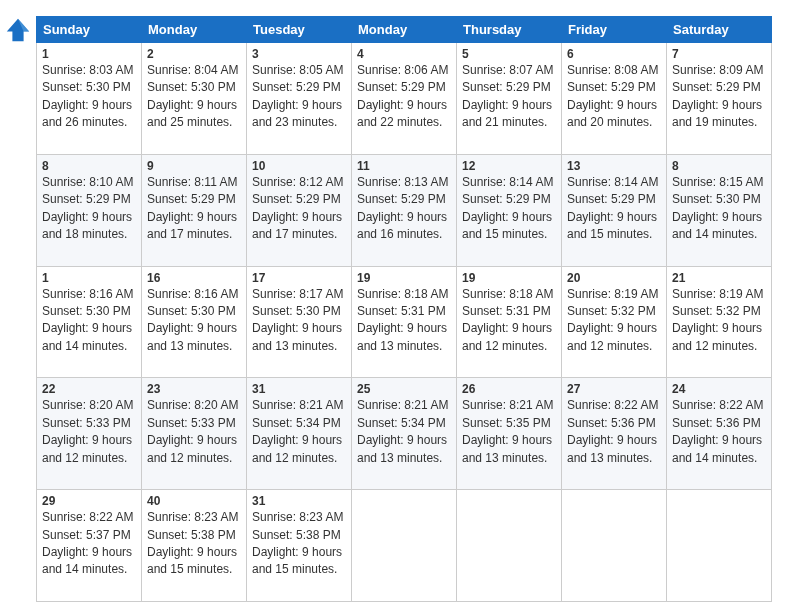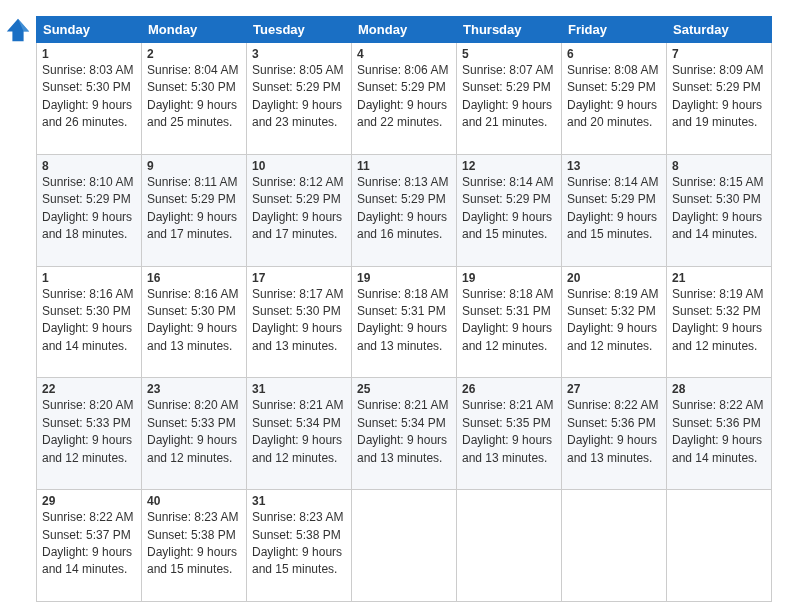--- a/index.html
+++ b/index.html
@@ -348,21 +348,21 @@
       </td>
           <td>
         <span class="day-num">27</span>
         <div class="day-info">
           Sunrise: 8:22 AM<br>
           Sunset: 5:36 PM<br>
           Daylight: 9 hours and 13 minutes.
         </div>
       </td>
           <td>
-        <span class="day-num">28</span>
+        <span class="day-num">24</span>
         <div class="day-info">
           Sunrise: 8:22 AM<br>
           Sunset: 5:36 PM<br>
           Daylight: 9 hours and 14 minutes.
         </div>
       </td>
         </tr>
         <tr>
           <td>
         <span class="day-num">29</span>

